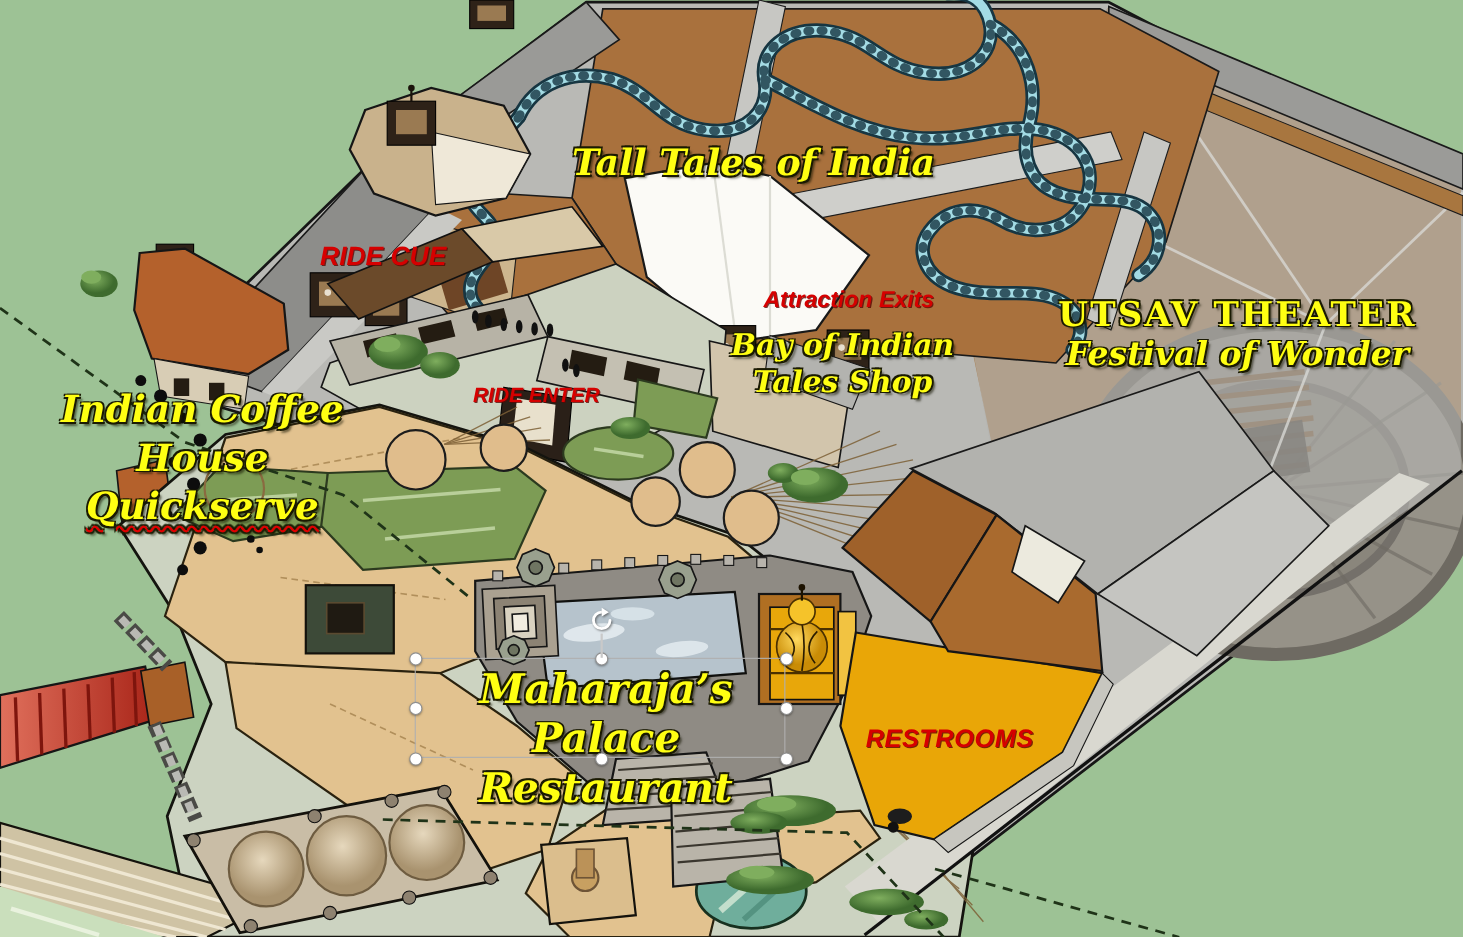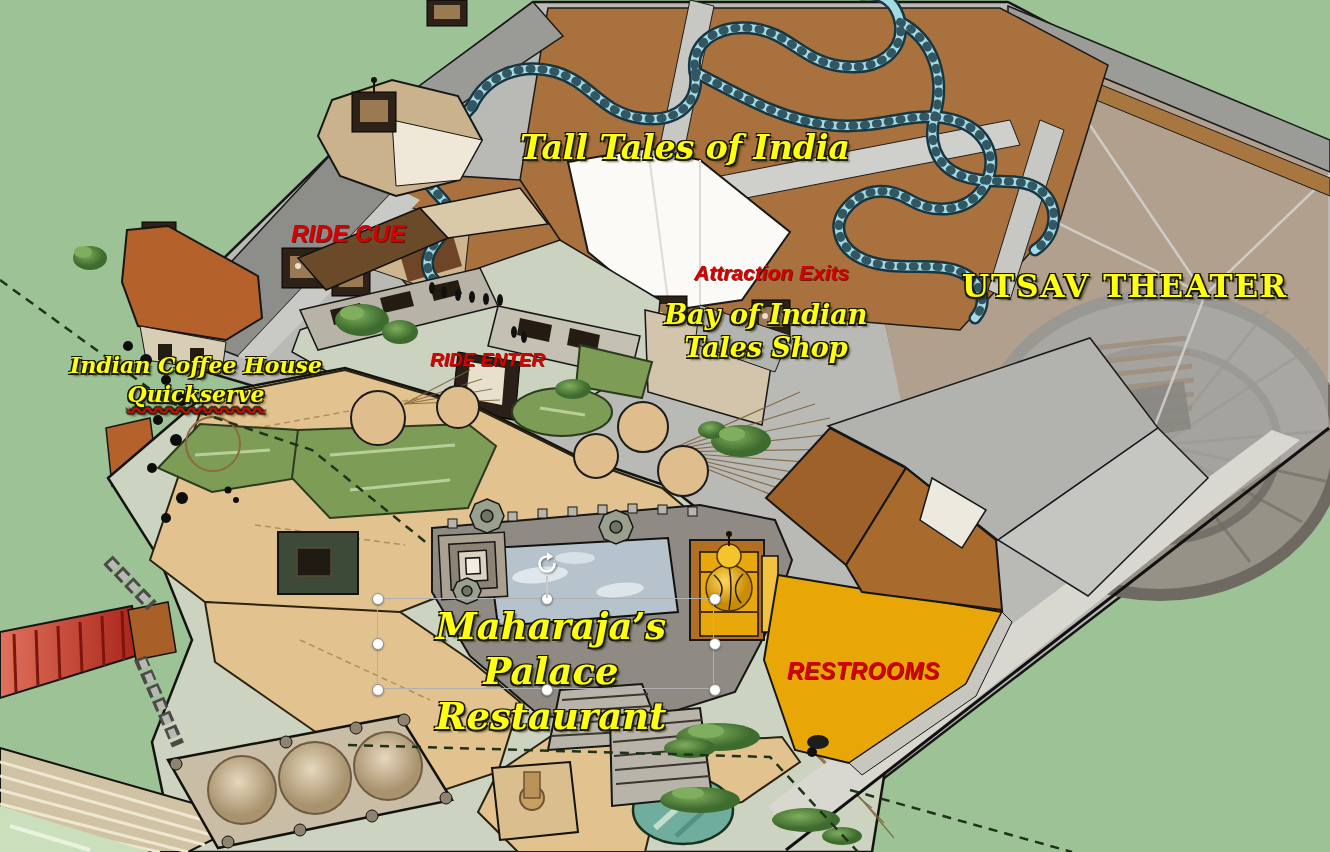--- a/index.html
+++ b/index.html
@@ -16,21 +16,21 @@
   #title{left:58px;top:14px;font-family:"DejaVu Serif",serif;font-style:italic;font-weight:900;
     font-size:92px;line-height:1.05;color:#ee1510;letter-spacing:4px;
     text-shadow:2px 2px 0 #a81008,5px 5px 1px rgba(45,10,5,.45);}
   #tall-tales{left:510px;top:128px;width:350px;font-size:33px;}
   #ride-cue{left:291px;top:220px;font-size:24px;}
   #attraction-exits{left:694px;top:261px;font-size:21px;}
   #gift-shop{left:640px;top:299px;width:252px;font-size:27px;line-height:1.22;white-space:normal;}
   #theater{left:930px;top:268px;width:342px;line-height:1.18;white-space:normal;margin-left:24px;}
   #theater .l1{font-style:normal;font-size:31px;letter-spacing:2px;}
   #theater .l2{font-size:30px;}
-  #coffee{left:20px;top:351px;width:352px;font-size:22px;line-height:1.3;white-space:normal;}
+  #coffee{left:8px;top:351px;width:352px;font-size:34px;line-height:1.3;white-space:normal;}
   #coffee .wavy{text-decoration:underline wavy #e00000 2px;text-underline-offset:5px;margin-top:36px;}
   #maharaja{left:385px;top:604px;width:332px;font-size:37px;line-height:1.22;white-space:normal;}
   #ride-enter{left:430px;top:349px;font-size:19px;}
   #restrooms{left:787px;top:658px;font-size:23px;letter-spacing:.5px;font-style:italic;}
   
   #selbox{position:absolute;left:377px;top:598px;width:337px;height:91px;
           border:1.2px solid #b0b0b0;box-sizing:border-box;}
   .handle{position:absolute;width:10px;height:10px;border-radius:50%;background:#fff;
           border:1px solid #8f8f8f;box-shadow:0 1px 2px rgba(0,0,0,.35);margin:-5px 0 0 -5px;}
   #rotstem{position:absolute;left:546px;top:576px;width:1.5px;height:22px;background:#c9c9c9;}
@@ -486,20 +486,21 @@
 
 <div id="attraction-exits" class="lbl rlabel">Attraction Exits</div>
 
 <div id="gift-shop" class="lbl ylabel center">
   <div>Bay of Indian</div>
   <div>Tales Shop</div>
 </div>
 
 <div id="theater" class="lbl ylabel center">
   <div class="l1">UTSAV THEATER</div>
+  <div class="l2">Festival of Wonder</div>
 </div>
 
 <div id="coffee" class="lbl ylabel center">
   <div>Indian Coffee House</div>
   <div><span class="wavy">Quickserve</span></div>
 </div>
 
 <div id="ride-enter" class="lbl rlabel">RIDE ENTER</div>
 
 <div id="maharaja" class="lbl ylabel center">

